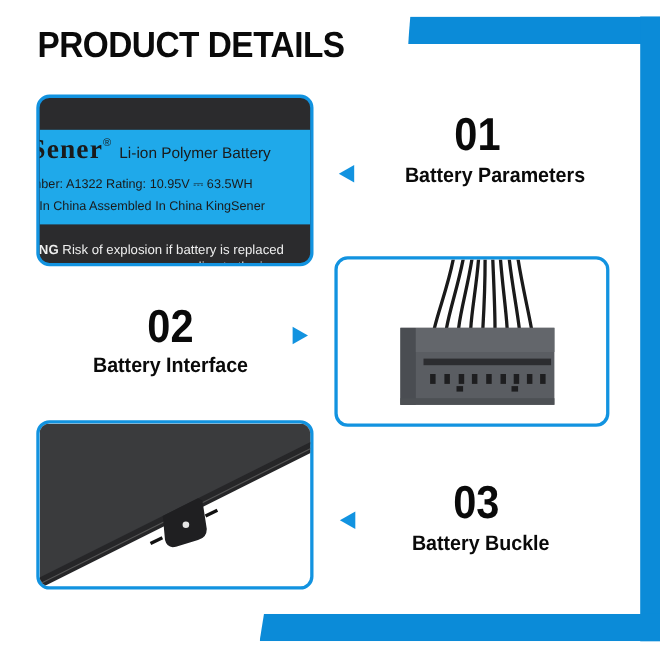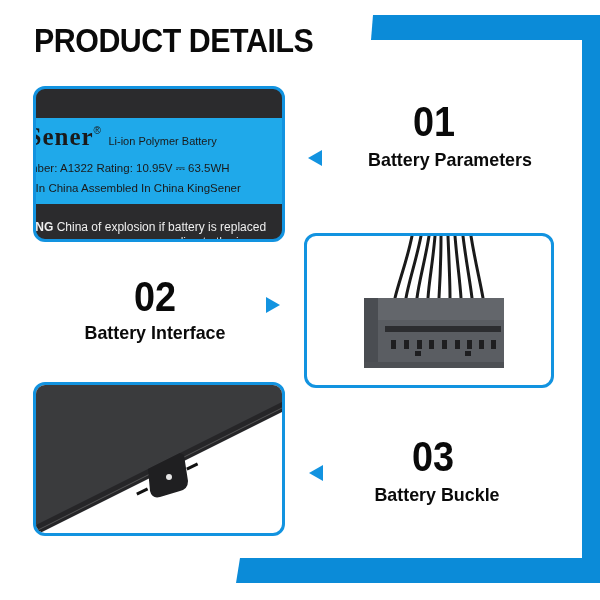--- a/index.html
+++ b/index.html
@@ -35,21 +35,21 @@
   
   .panel-1 { left: 33px; top: 86px; width: 252px; height: 156px; background: #2b2b2d; }
   .label-cyan {
     position: absolute; left: 0; top: 29px; width: 100%; height: 86px; background: #1fa9ea;
   }
   .brand {
     position: absolute; left: -22px; top: 5px; white-space: nowrap; color: #1a1a1a;
   }
   .brand-name { font-family: "Liberation Serif", "DejaVu Serif", serif; font-weight: 700; font-size: 25px; letter-spacing: 1px; }
   .brand-reg { font-size: 10px; vertical-align: top; position: relative; top: 2px; }
-  .brand-type { font-size: 11px; margin-left: 3px; }
+  .brand-type { font-size: 14px; margin-left: 3px; }
   .label-line {
     position: absolute; white-space: nowrap; font-size: 11.5px; color: #1a1a1a;
   }
   .line-1 { left: -8px; top: 44px; }
   .line-2 { left: -10px; top: 64px; }
   .warning {
     position: absolute; left: -4px; top: 131px; white-space: nowrap;
     font-size: 12px; color: #eeeeee;
   }
   .warning b { font-weight: 700; }
@@ -95,21 +95,21 @@
 
 <div class="panel panel-1">
   <div class="label-cyan">
     <div class="brand">
       <span class="brand-name">gSener</span><span class="brand-reg">®</span>
       <span class="brand-type">Li-ion Polymer Battery</span>
     </div>
     <div class="label-line line-1">mber: A1322  Rating: 10.95V ⎓ 63.5WH</div>
     <div class="label-line line-2">e In China  Assembled In China  KingSener</div>
   </div>
-  <div class="warning"><b>ING</b><span> China of explosion if battery is replaced</span></div>
+  <div class="warning"><b>ING</b><span> Risk of explosion if battery is replaced</span></div>
   <div class="warning-2">ording to the ins</div>
 </div>
 
 <div class="num" style="left:374px; top:98px;">01</div>
 <div class="arrow arrow-left" style="left:308px; top:150px;"></div>
 <div class="caption" style="left:350px; top:149px; width:200px;">Battery Parameters</div>
 
 <div class="num" style="left:95px; top:273px;">02</div>
 <div class="caption" style="left:55px; top:322px; width:200px;">Battery Interface</div>
 <div class="arrow arrow-right" style="left:266px; top:297px;"></div>

